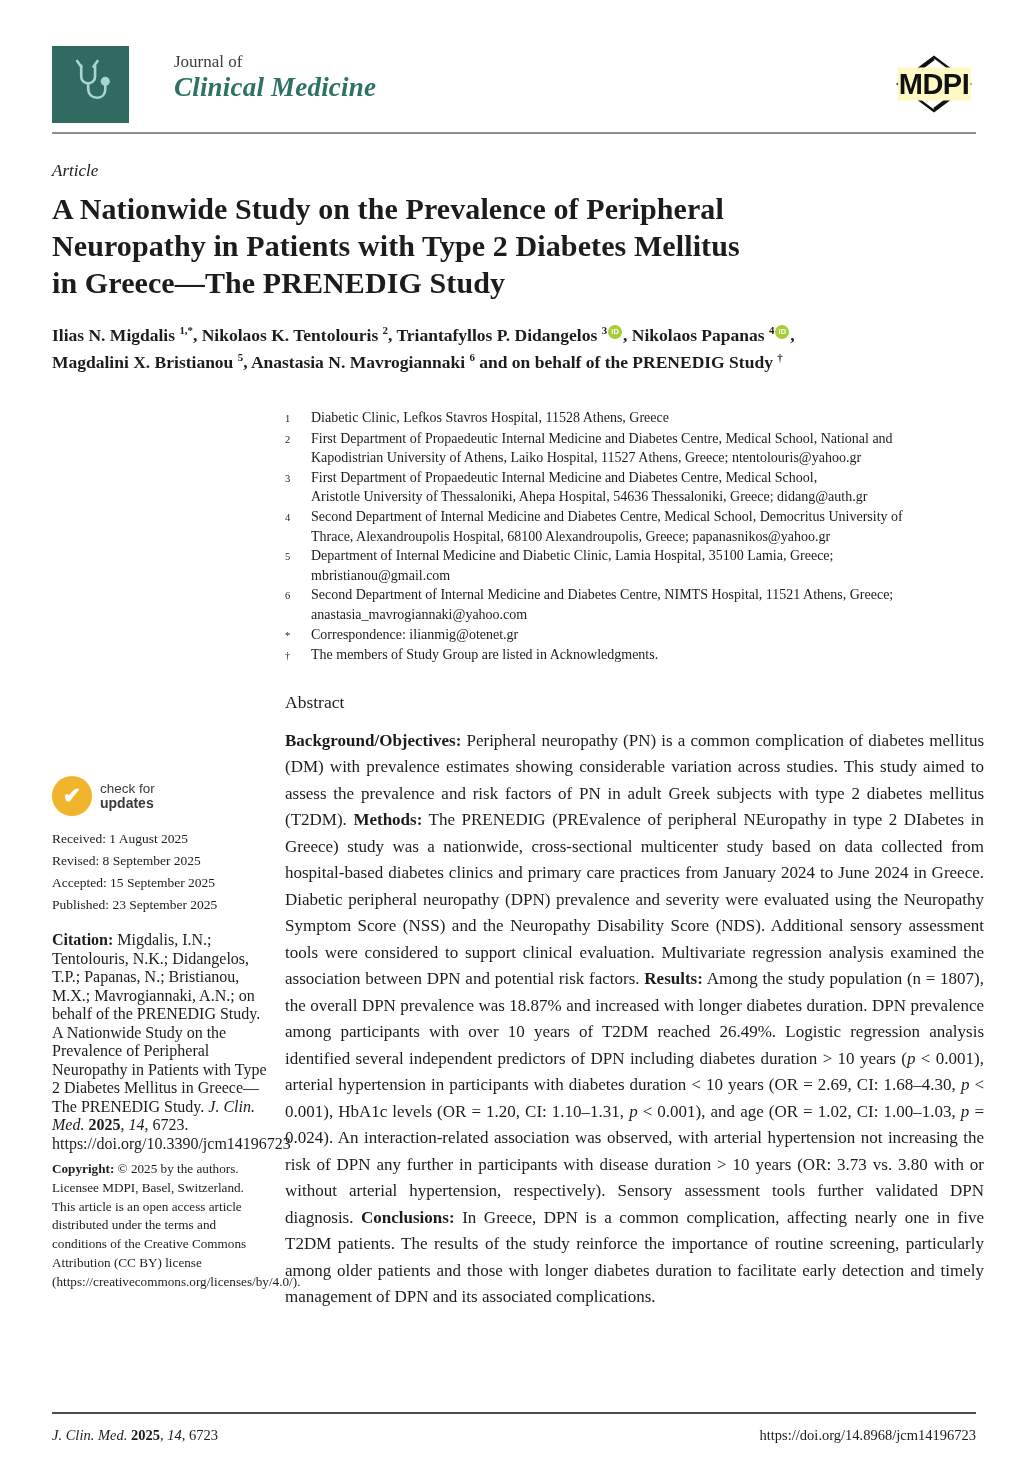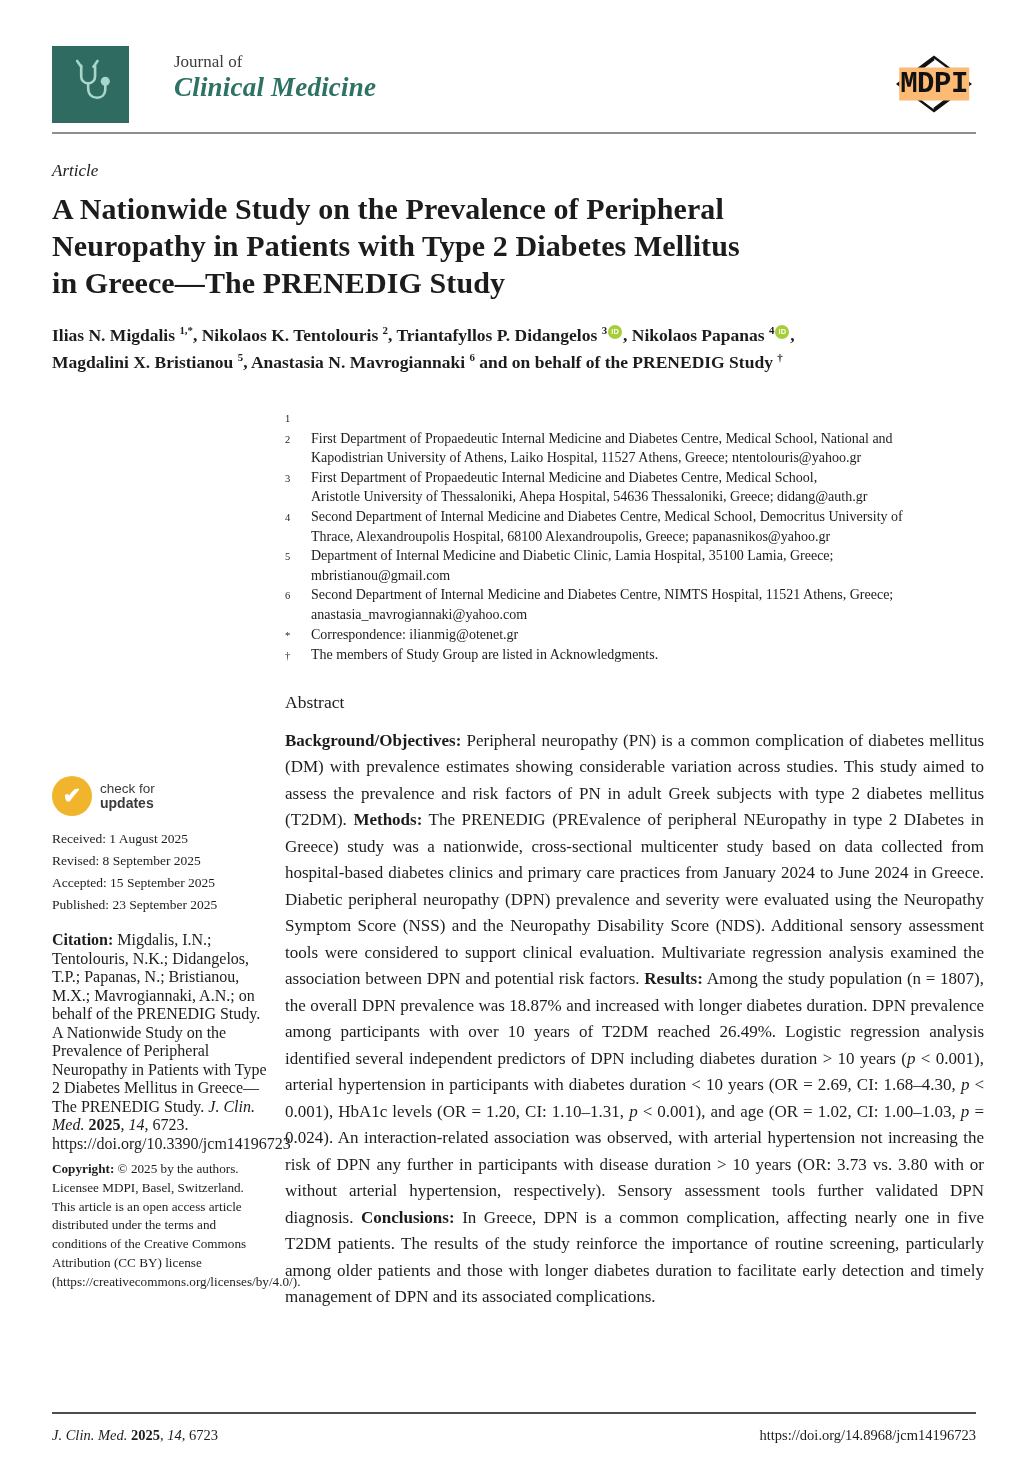--- a/index.html
+++ b/index.html
@@ -14,22 +14,22 @@
   .header{margin:46px 52px 0 52px;display:flex;justify-content:space-between;align-items:flex-start;height:80px;}
   .logo-block{display:flex;align-items:flex-start;gap:32px;}
   .logo-square{width:77px;height:77px;background:#2f6b60;display:flex;align-items:center;justify-content:center;}
   .journal-names{margin-left:13px;padding-top:6px;}
   .journal-of{font-size:17px;color:#3c3c3c;line-height:20px;}
   .journal-main{font-size:27px;color:#2e7265;font-style:italic;font-weight:bold;line-height:30px;letter-spacing:.2px;}
   .mdpi-logo{position:relative;width:84px;height:64px;margin-top:6px;}
   .mdpi-logo svg{position:absolute;inset:0;}
   .mdpi-text{
     position:absolute;left:50%;top:50%;transform:translate(-50%,-50%);
-    background:#fdba74;padding:0 1px;
-    font-family:Liberation Mono, monospace;font-weight:bold;font-size:29px;letter-spacing:-.5px;color:#111;
+    background:#fef9c3;padding:0 1px;
+    font-family:Liberation Sans, sans-serif;font-weight:bold;font-size:29px;letter-spacing:-.5px;color:#111;
   }
   .top-rule{margin:6px 52px 0 52px;border-top:2px solid #8e8e8e;}
   
   .article-label{margin:27px 52px 0 52px;font-style:italic;font-size:17px;}
   .article-title{margin:9px 52px 0 52px;font-size:30px;line-height:37px;font-weight:bold;white-space:pre-line;letter-spacing:.1px;}
   .authors{margin:21px 52px 0 52px;font-size:17.5px;font-weight:bold;line-height:27px;max-width:930px;}
   sup{font-size:62%;line-height:0;vertical-align:super;}
   
   .columns{display:flex;margin:32px 44px 0 52px;align-items:flex-start;}
   .sidebar{flex:none;width:233px;padding-top:368px;box-sizing:border-box;padding-right:18px;}
@@ -128,20 +128,21 @@
           <div>Published: 23 September 2025</div>
         </div>
       <div class="side-citation"><b>Citation: </b>Migdalis, I.N.; Tentolouris, N.K.; Didangelos, T.P.; Papanas, N.; Bristianou, M.X.; Mavrogiannaki, A.N.; on behalf of the PRENEDIG Study. A Nationwide Study on the Prevalence of Peripheral Neuropathy in Patients with Type 2 Diabetes Mellitus in Greece—The PRENEDIG Study. <i>J. Clin. Med. </i><b>2025</b>, <i>14</i>, 6723. https://doi.org/10.3390/jcm14196723</div>
       <div class="side-copyright"><b>Copyright: </b>© 2025 by the authors. Licensee MDPI, Basel, Switzerland. This article is an open access article distributed under the terms and conditions of the Creative Commons Attribution (CC BY) license (https://creativecommons.org/licenses/by/4.0/).</div>
     </aside>
 
     <div class="main-col">
       <div class="affiliations">
           <div class="aff-row">
             <span class="aff-marker">1</span>
+            <span class="aff-text">Diabetic Clinic, Lefkos Stavros Hospital, 11528 Athens, Greece</span>
           </div>
           <div class="aff-row">
             <span class="aff-marker">2</span>
             <span class="aff-text">First Department of Propaedeutic Internal Medicine and Diabetes Centre, Medical School, National and
 Kapodistrian University of Athens, Laiko Hospital, 11527 Athens, Greece; ntentolouris@yahoo.gr</span>
           </div>
           <div class="aff-row">
             <span class="aff-marker">3</span>
             <span class="aff-text">First Department of Propaedeutic Internal Medicine and Diabetes Centre, Medical School,
 Aristotle University of Thessaloniki, Ahepa Hospital, 54636 Thessaloniki, Greece; didang@auth.gr</span>

